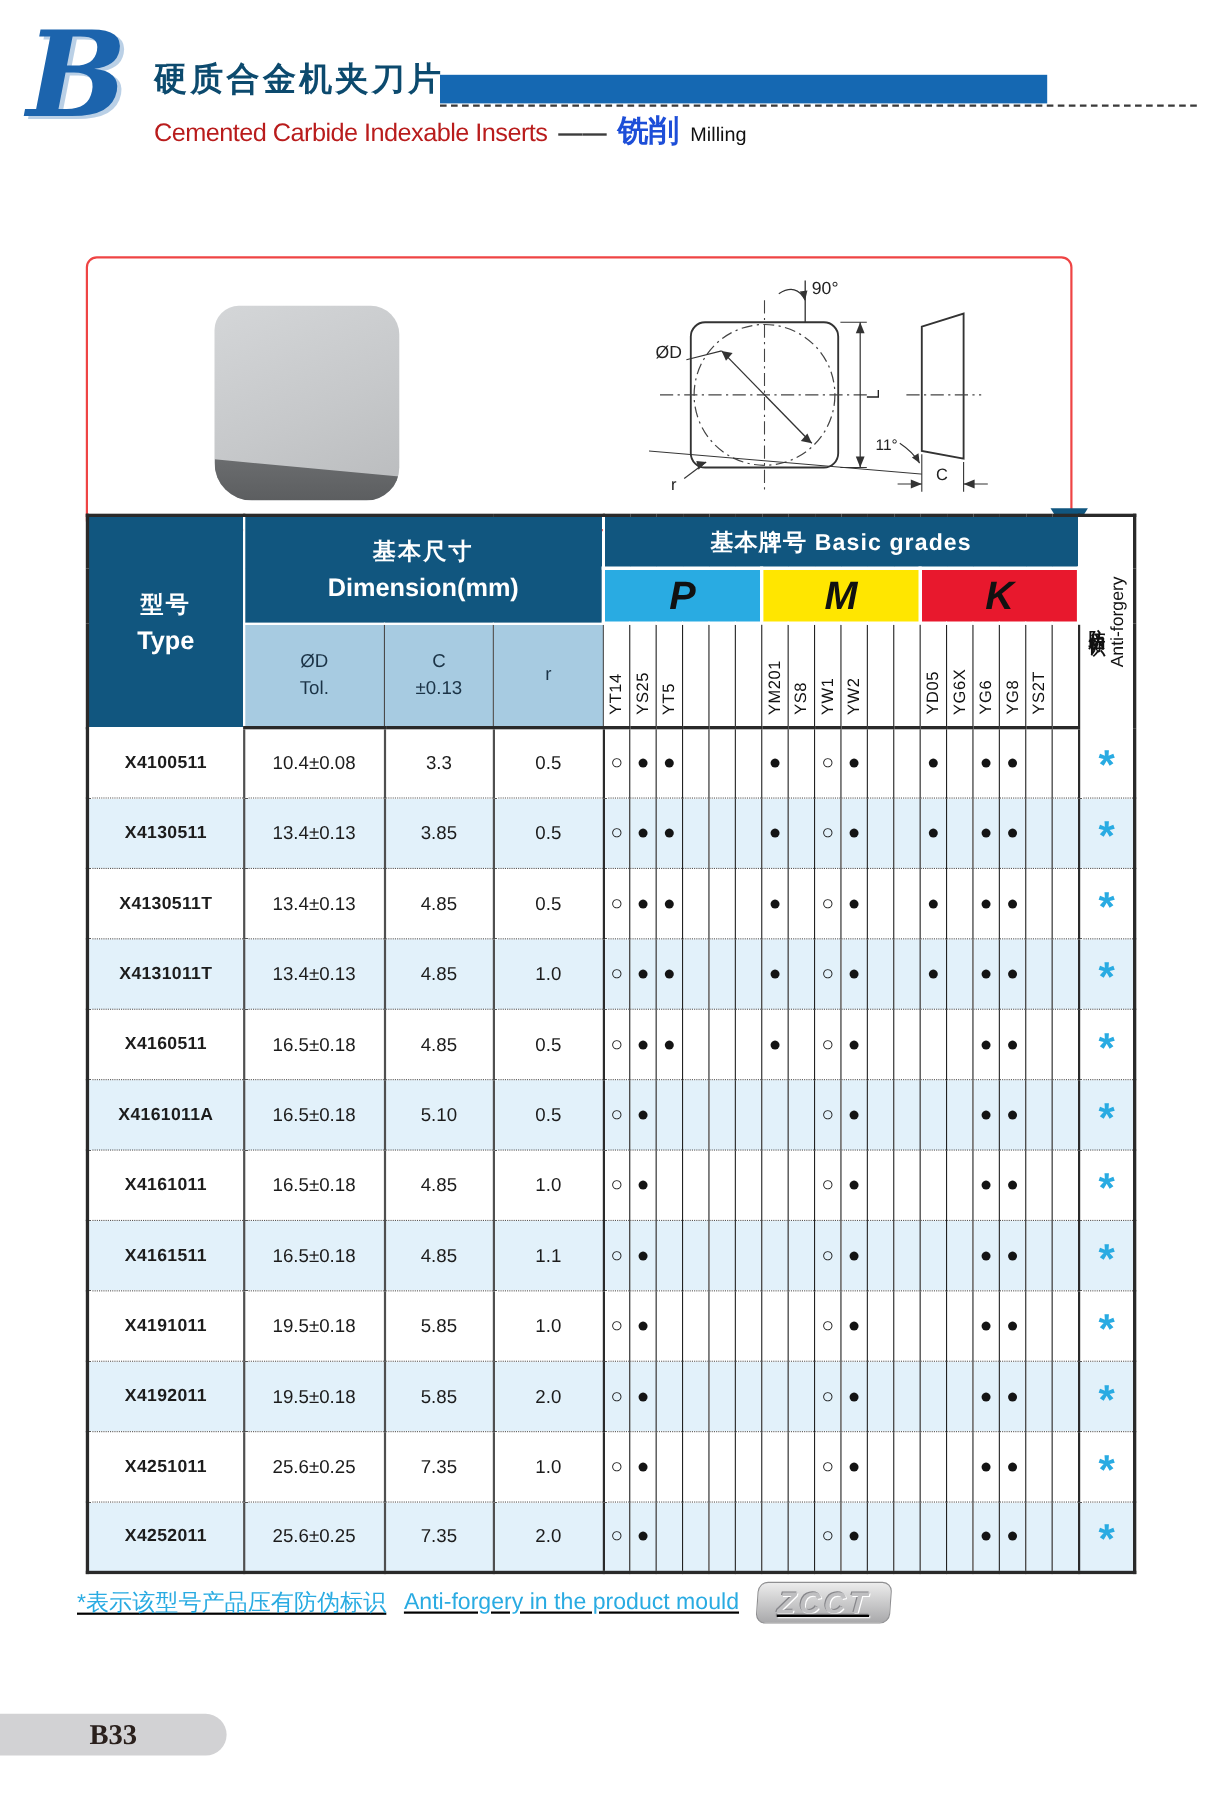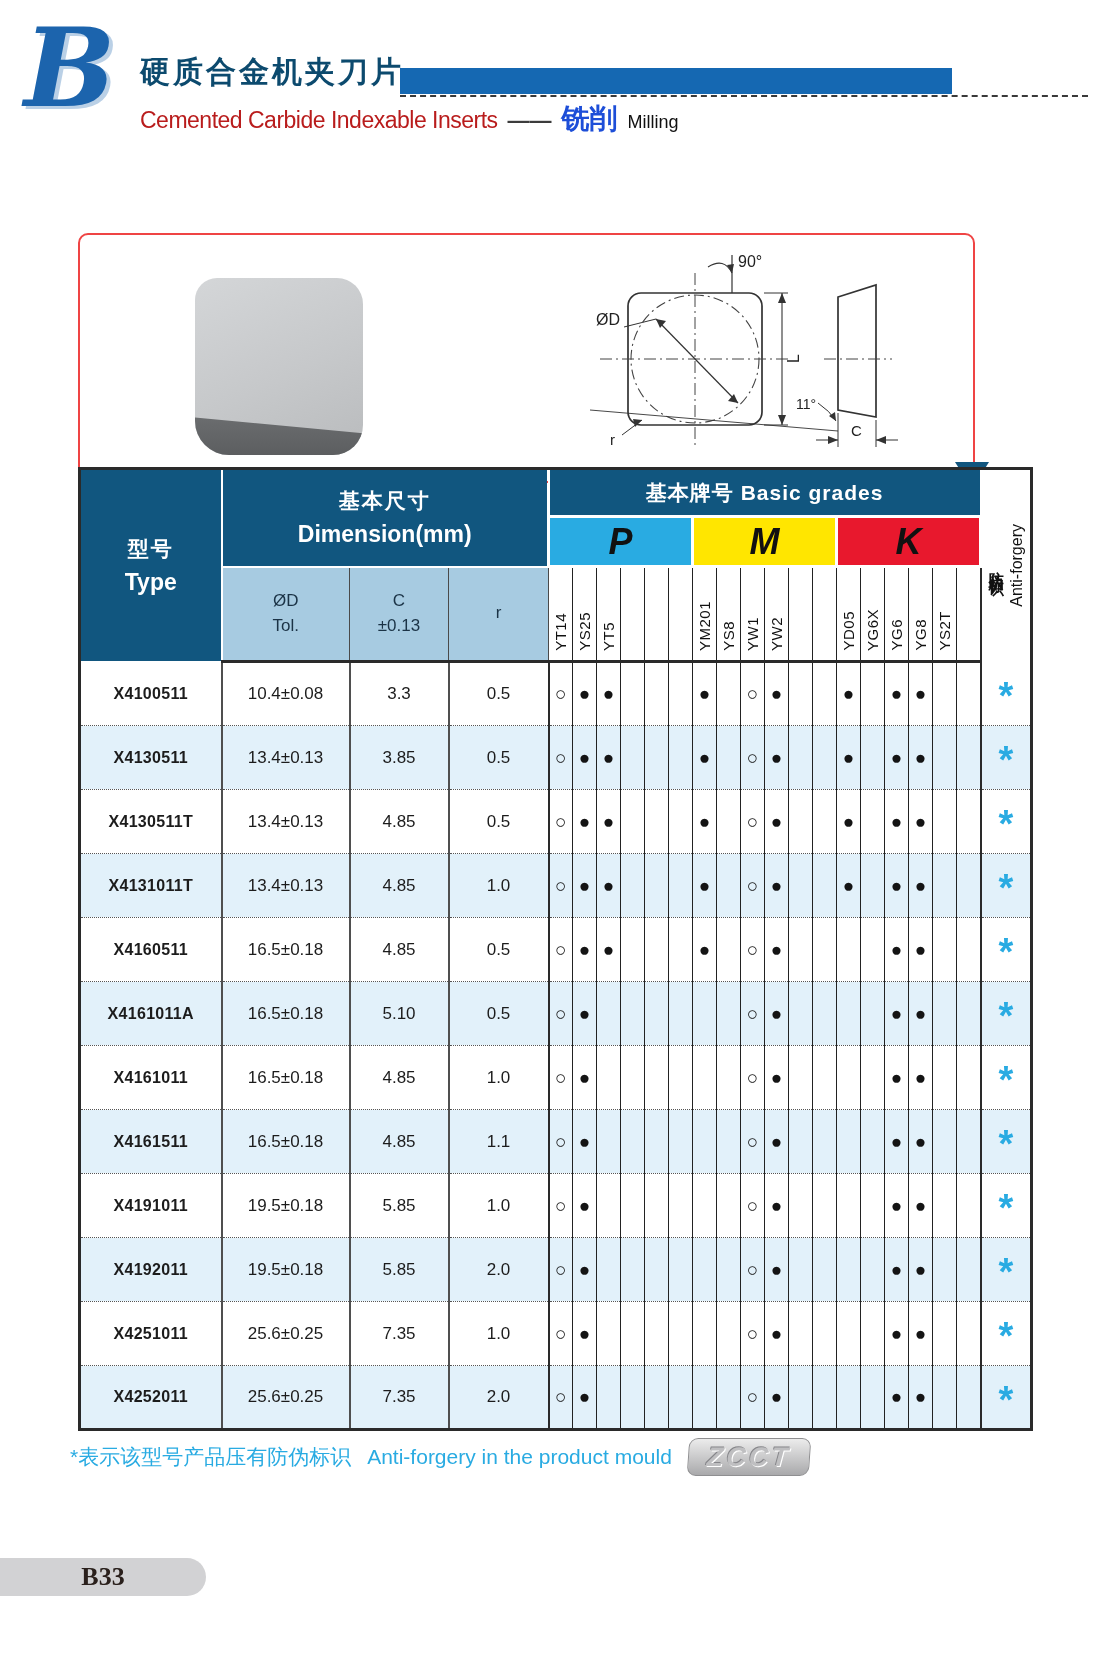--- a/index.html
+++ b/index.html
@@ -66,21 +66,21 @@
   tbody tr:first-child td { border-top:none; }
   td.c-type { font-weight:bold; font-size:16px; letter-spacing:0.3px; border-right:2px solid #4f4f4f; }
   td.c-d, td.c-c { border-right:2px solid #4f4f4f; }
   td.c-r { border-right:2px solid #2a2a2a; }
   td.grade { border-left:1px solid #222; border-right:1px solid #222; font-size:19px; color:#141414; }
   td.c-star { border-left:2px solid #2a2a2a; }
   .star { position:relative; top:9px; display:inline-block; font-size:38px; font-weight:bold;
           color:#29abe2; line-height:10px; }
 
   
-  .footnote { position:absolute; left:70px; top:1438px; display:flex; align-items:center; gap:16px; }
+  .footnote { position:absolute; left:70px; top:1438px; display:flex; align-items:center; gap:16px;text-decoration:underline; }
   .footnote .note-text { font-size:21px; color:#29abe2; }
   .zcct-logo { width:122px; height:38px; border-radius:9px; border:1px solid #8f8f91;
                background:linear-gradient(#ececec,#a9a9ab);
                display:flex; align-items:center; justify-content:center;
                font-size:27px; font-weight:bold; font-style:italic; letter-spacing:3px;
                color:#bfbfc1; text-shadow:1px 1px 0 #fff,-1px -1px 0 #86868a;
                transform:skewX(-4deg); }
 
   
   .page-pill { position:absolute; left:0; top:1558px; width:206px; height:38px;

